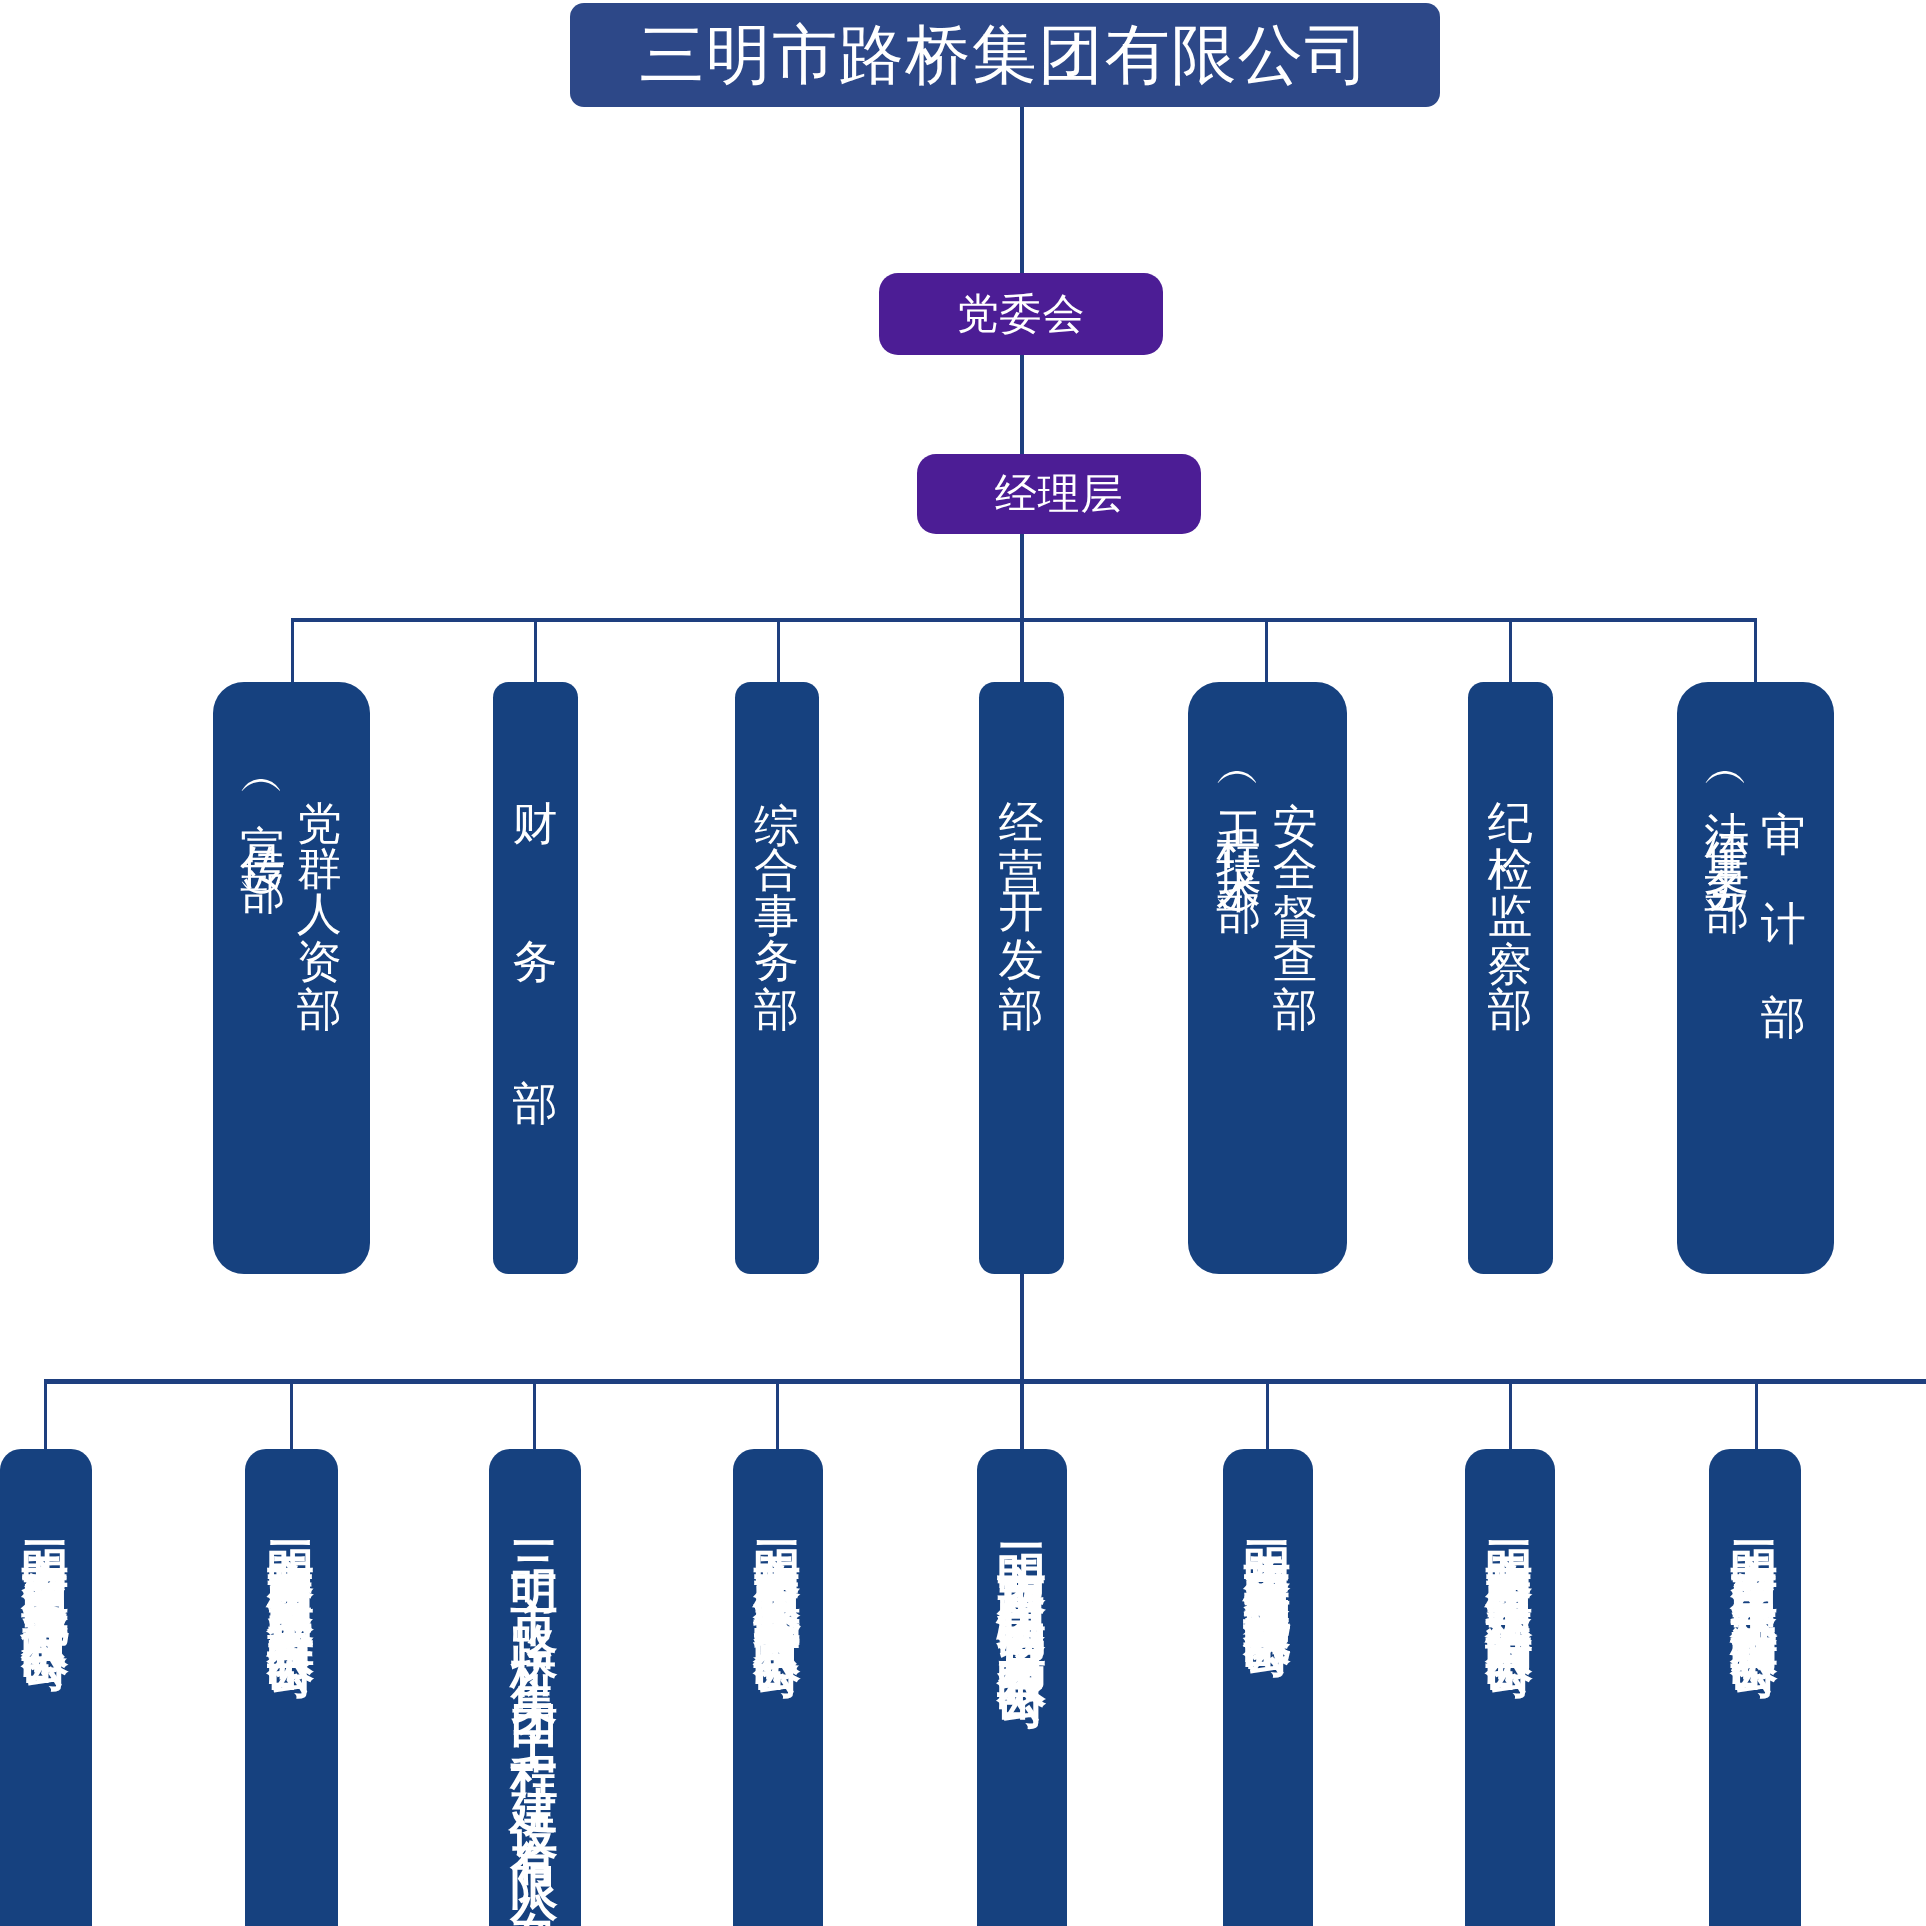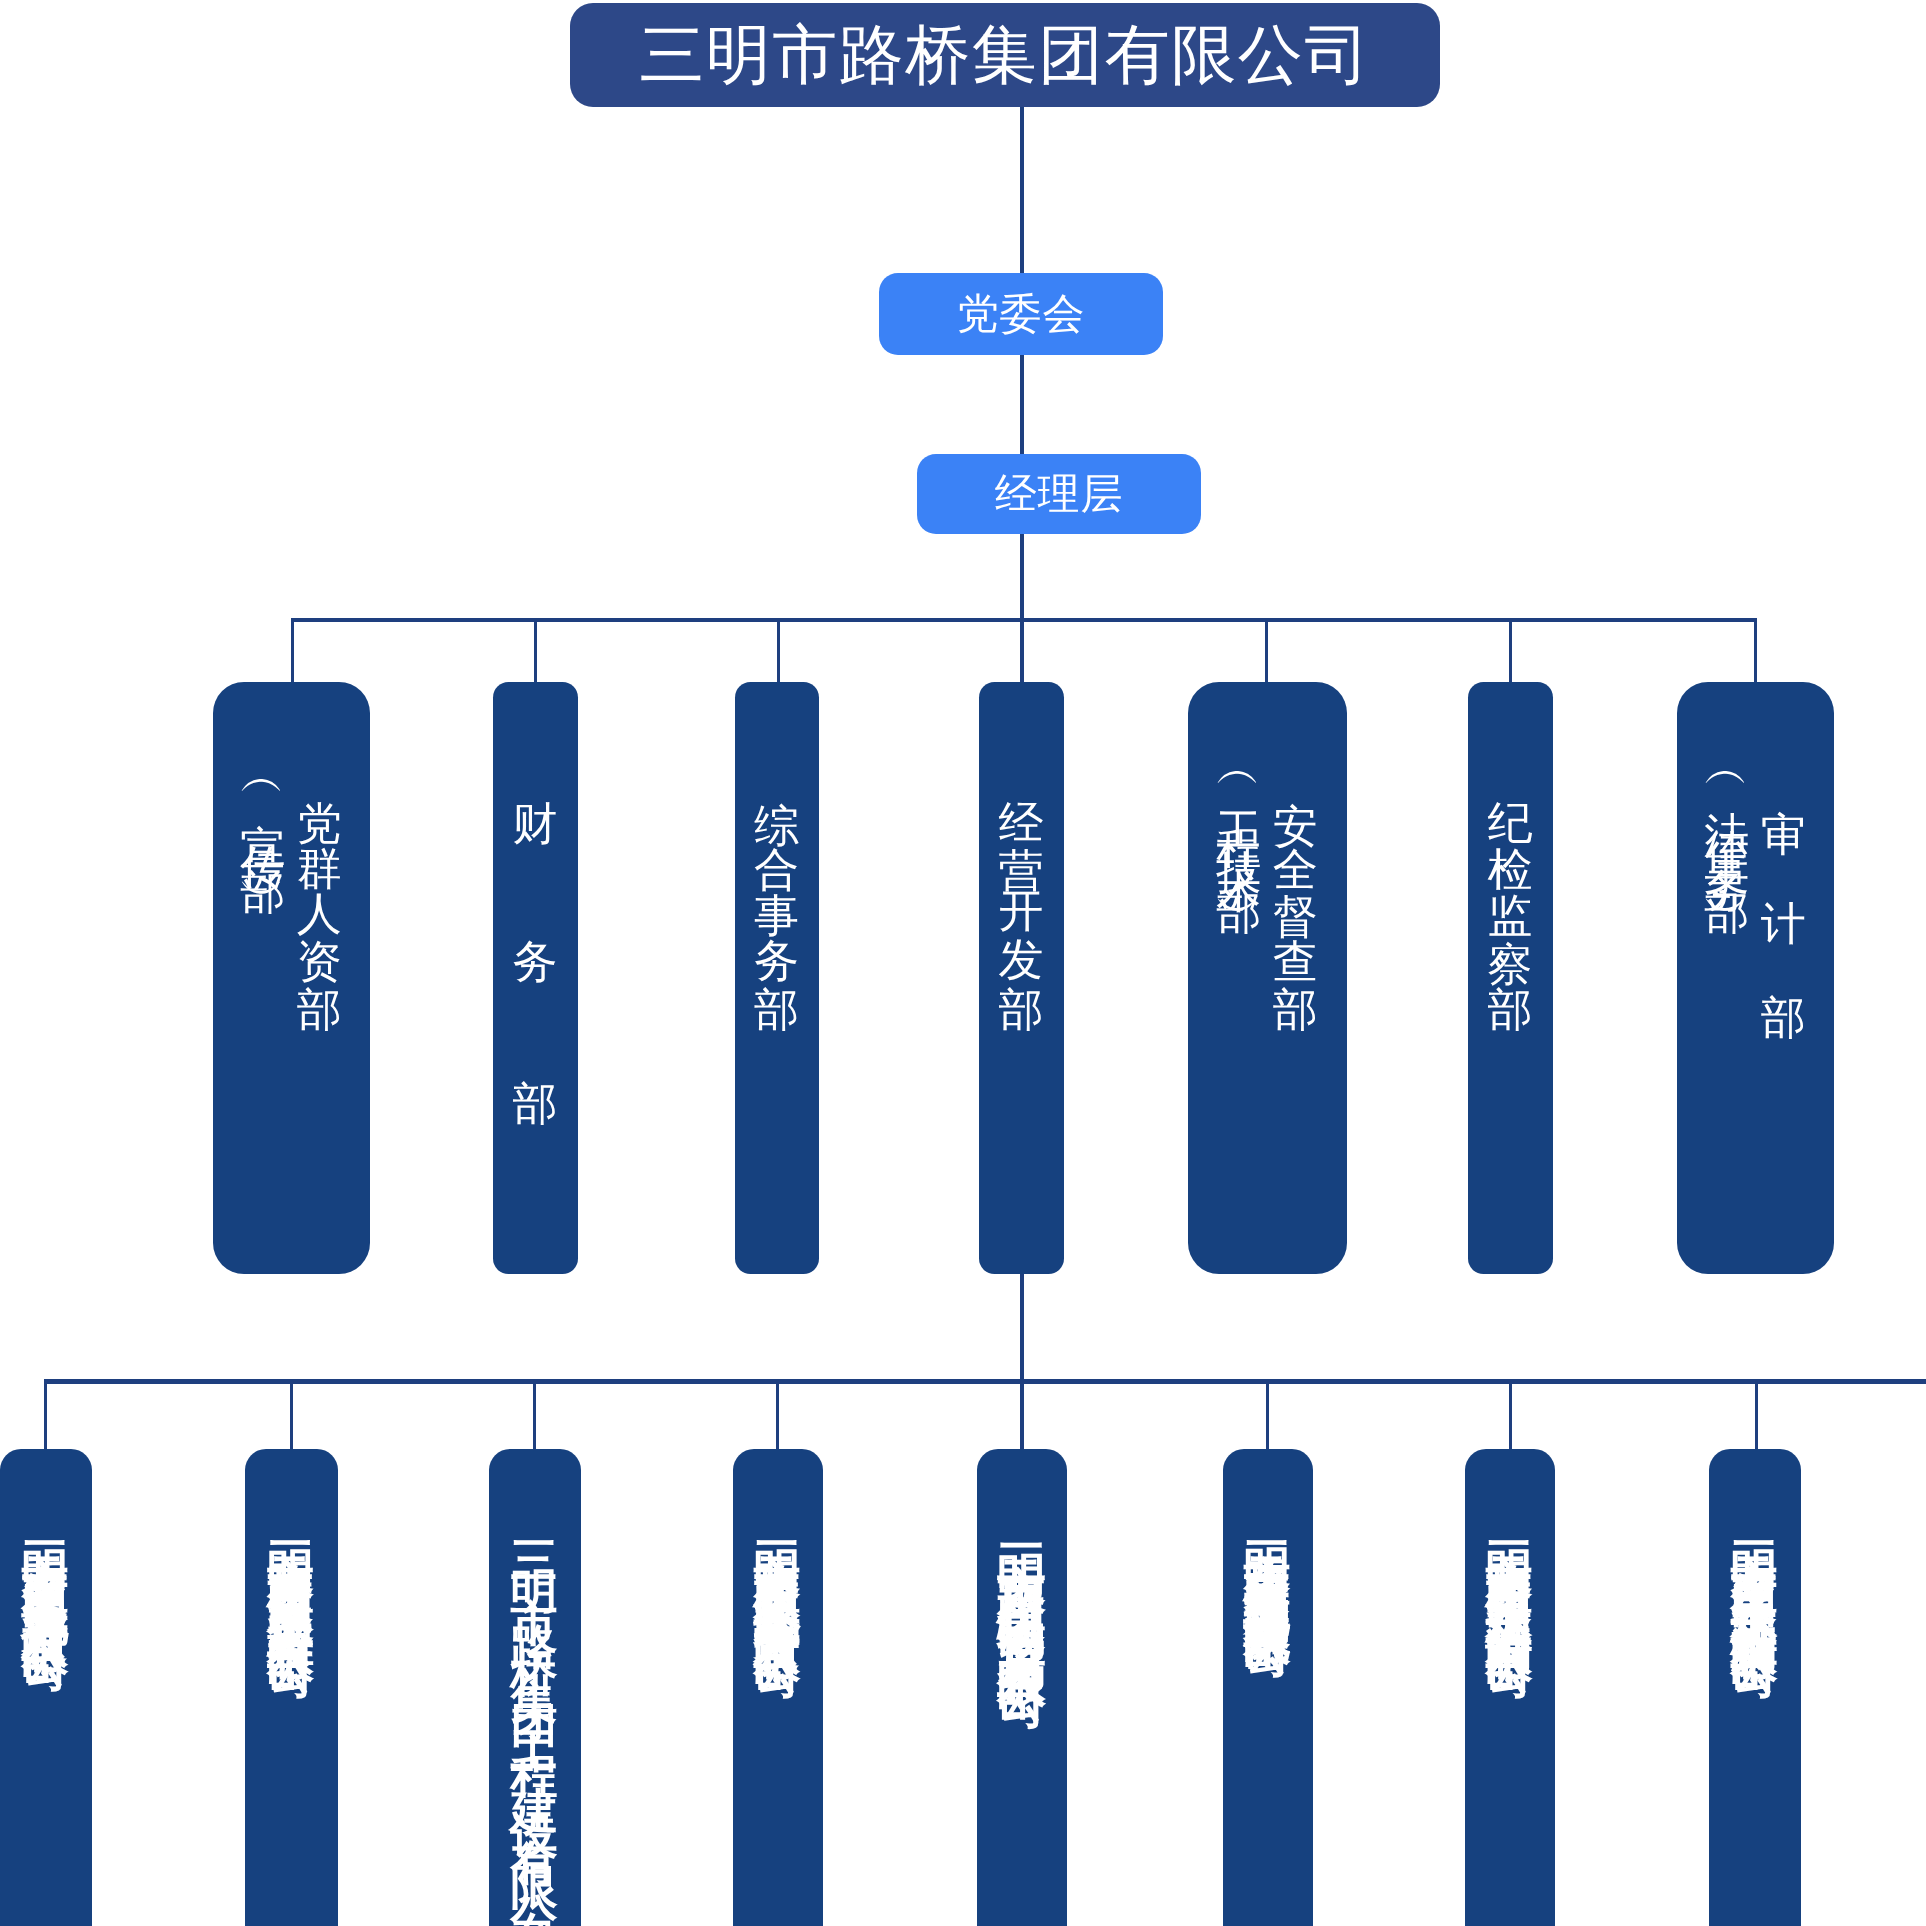--- a/index.html
+++ b/index.html
@@ -1,22 +1,22 @@
 <!DOCTYPE html>
 <html style="font-size:6.2px"><head>
 <meta charset="utf-8">
 <style>
   html, body { margin:0; padding:0; background:#ffffff; }
   body { width:2054px; height:2516px; position:relative; overflow:hidden;
          font-family:"DejaVu Sans","Liberation Sans",sans-serif; }
   .line { position:absolute; background:#1e3f7f; }
   .box { position:absolute; background:#16417f; color:#ffffff; box-sizing:border-box; }
-  .top-box { background:#2d4888; border-radius:23px; display:flex; align-items:center; justify-content:center;
+  .top-box { background:#2d4888; border-radius:14px; display:flex; align-items:center; justify-content:center;
              font-size:65px; letter-spacing:1.5px; }
-  .mid-box { background:#3b82f6; border-radius:19px; display:flex; align-items:center; justify-content:center;
+  .mid-box { background:#4c1d95; border-radius:19px; display:flex; align-items:center; justify-content:center;
              font-size:42px; letter-spacing:0.8px; }
   .dept { border-radius:31px; display:flex; flex-direction:row-reverse; justify-content:center; align-items:flex-start;
           padding-top:83px; gap:11.6px; }
   .dept.narrow { border-radius:15.4px; }
   .col { writing-mode:vertical-rl; text-orientation:upright; font-size:45px; letter-spacing:46px; line-height:1; }
   .col.tight { letter-spacing:22.3px; }
   .sub { border-radius:21px; display:flex; justify-content:center; align-items:flex-start; padding-top:56px; }
   .sub .col { font-weight:bold; font-size:47px; letter-spacing:7px; }
   .sub .col.sparse { letter-spacing:27px; }
 </style>

